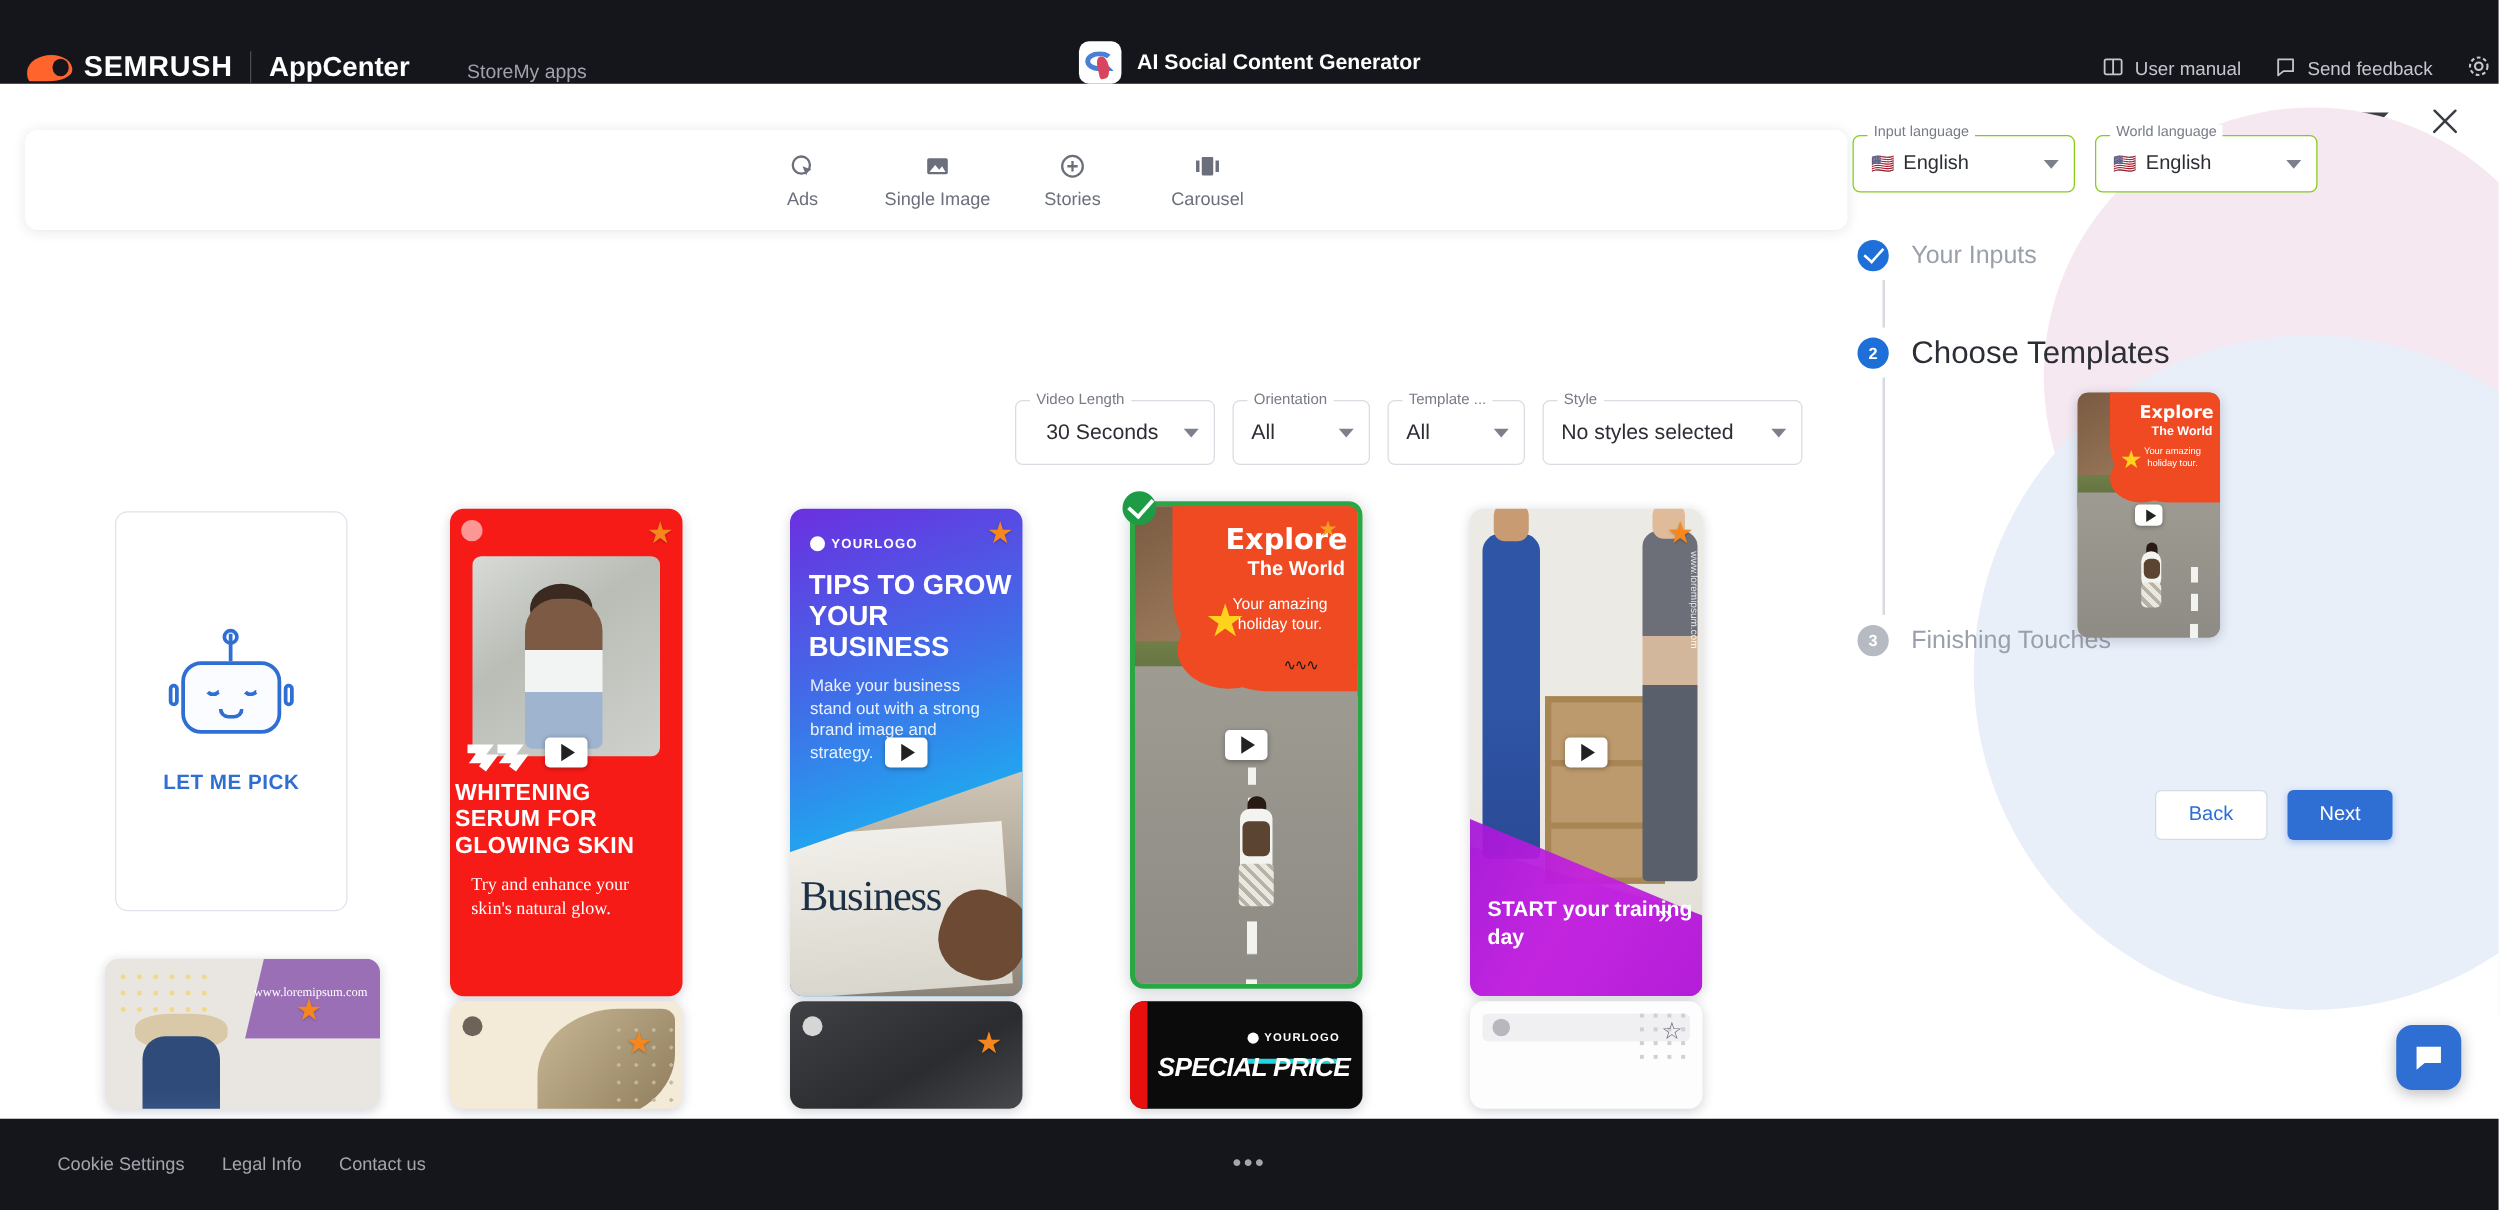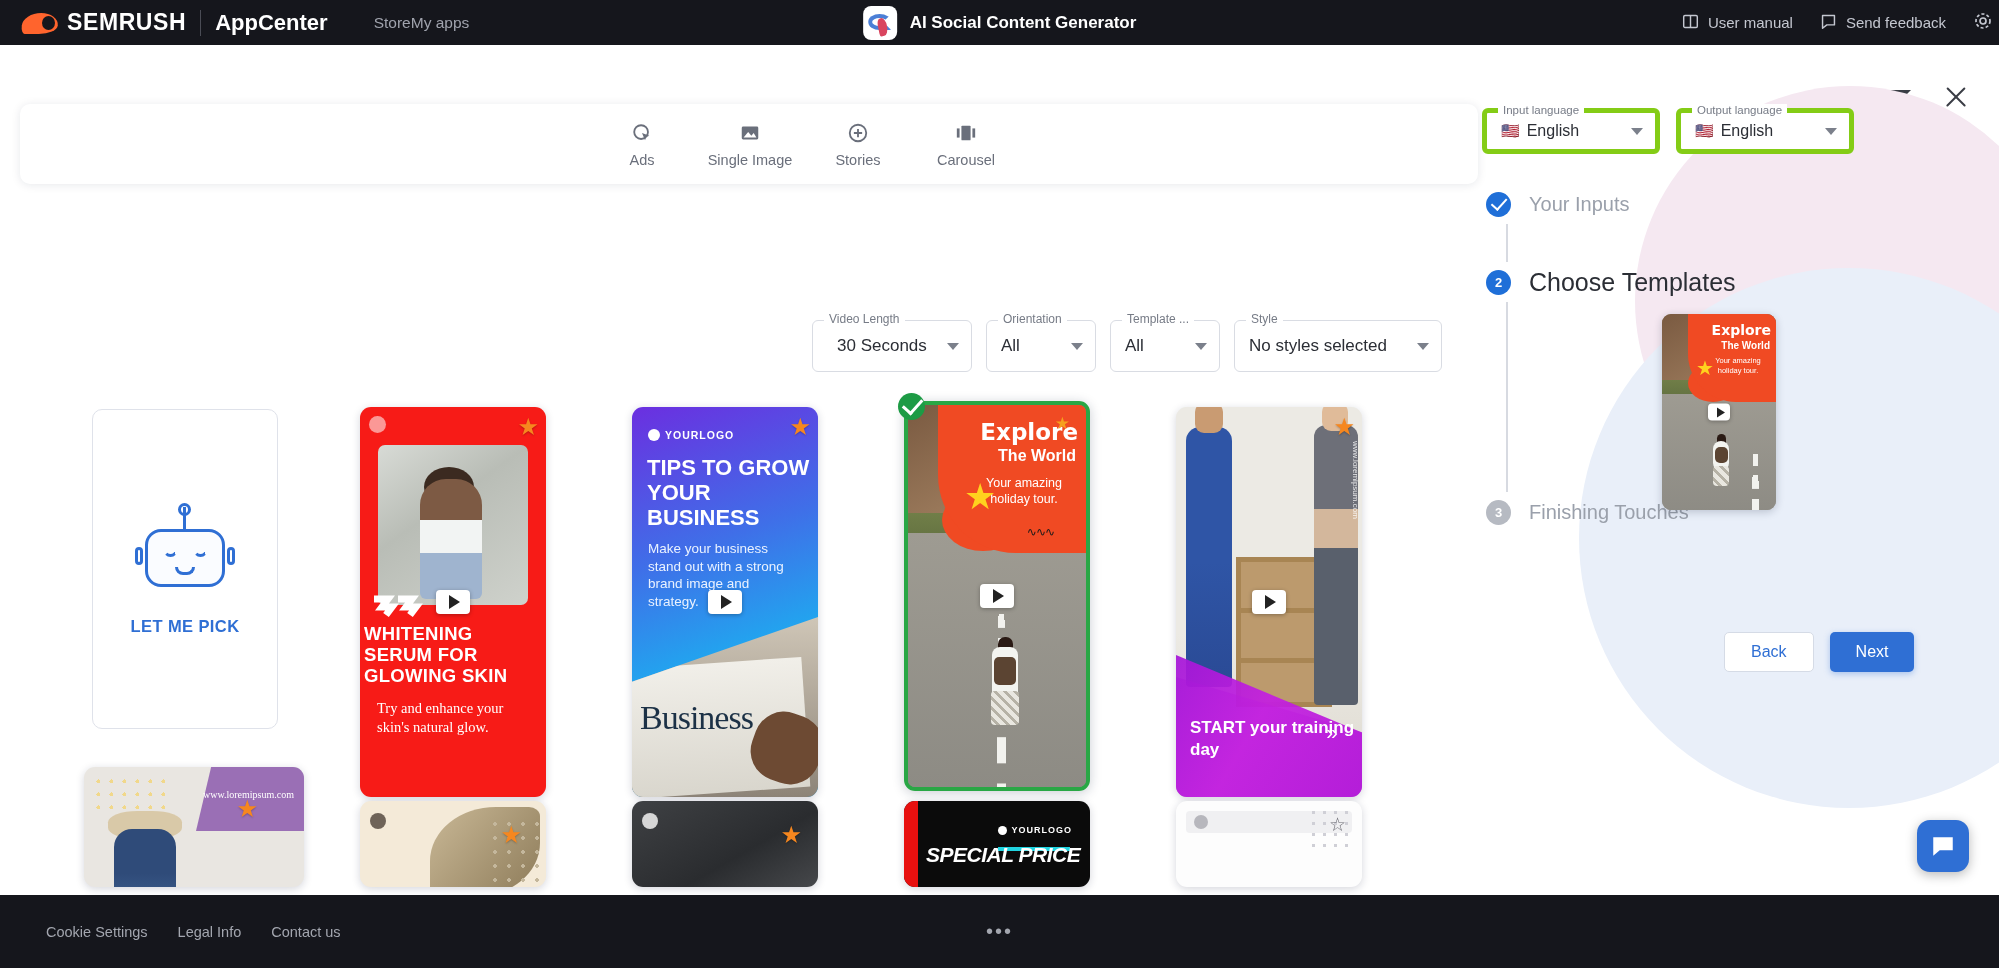--- a/index.html
+++ b/index.html
@@ -7,22 +7,22 @@
   html,body { width:1999px; height:968px; overflow:hidden; }
   body {
     font-family: "Liberation Sans", sans-serif;
     background:#ffffff;
     position:relative;
     -webkit-font-smoothing:antialiased;
   }
 
   
   #topnav{
-    position:absolute; left:0; top:0; width:1999px; height:45px;
-    background:#15161c; display:flex; align-items:center; z-index:60;
+    position:absolute; left:0; top:0; width:1999px; height:67px;
+    background:#15161c; display:flex; align-items:flex-end; z-index:60;
   }
   .logo-wrap{ display:flex; align-items:center; margin-left:22px; }
   .logo-mark{ width:36px; height:26px; position:relative; margin-right:9px;}
   .logo-mark .flame{
     position:absolute; left:0; top:3px; width:36px; height:21px;
     background:#ff642d;
     border-radius:50% 50% 50% 10%/60% 60% 40% 40%;
     transform:skewX(-6deg);
   }
   .logo-mark .eye{
@@ -365,21 +365,21 @@
   #side{
     position:absolute; right:0; top:72px; width:521px; height:823px; z-index:45;
     overflow:hidden;
   }
   #side .sblob1{position:absolute;width:430px;height:430px;border-radius:50%;
     background:#f5e8f1;right:-66px;top:14px;}
   #side .sblob2{position:absolute;width:540px;height:540px;border-radius:50%;
     background:#e9eff9;right:-120px;top:196px;}
   .lang-row{ position:absolute; left:4px; top:36px; display:flex; gap:16px; }
   .lang{
-    position:relative; width:178px; height:46px; border:5px solid #84cc16; border-radius:6px;
+    position:relative; width:178px; height:46px; border:1px solid #84cc16; border-radius:6px;
     background:#fff; display:flex;align-items:center;padding:0 14px;cursor:pointer;
   }
   .lang .flabel{position:absolute;left:11px;top:-9px;background:#fff;padding:0 5px;
     font-size:11.5px;color:#767b86;}
   .lang .flag{ font-size:15px; margin-right:7px;}
   .lang .val{ font-size:16px;color:#2b2e35;}
 
   .steps{ position:absolute; left:8px; top:112px; width:420px;}
   .step{ display:flex; align-items:center; gap:18px; height:40px; position:relative;}
   .step .bullet{
@@ -715,21 +715,21 @@
   <div class="sblob2"></div>
 
   <div class="lang-row">
     <div class="lang">
       <span class="flabel">Input language</span>
       <span class="flag">🇺🇸</span>
       <span class="val">English</span>
       <span class="caret"></span>
     </div>
     <div class="lang">
-      <span class="flabel">Output language</span>
+      <span class="flabel">World language</span>
       <span class="flag">🇺🇸</span>
       <span class="val">English</span>
       <span class="caret"></span>
     </div>
   </div>
 
   <div class="steps">
     <div class="step done">
       <span class="bullet"></span>
       <span class="slabel">Your Inputs</span>

